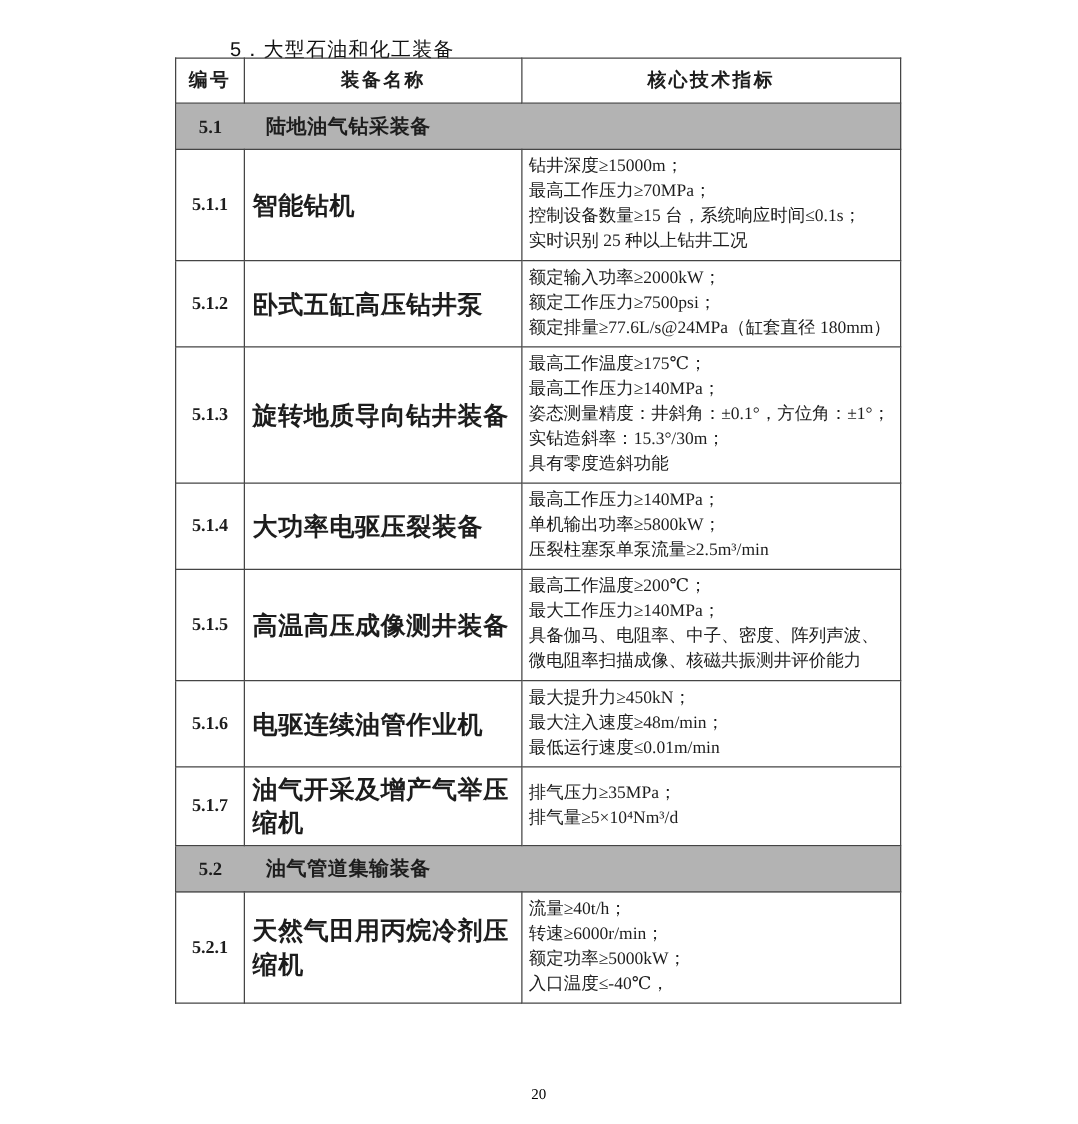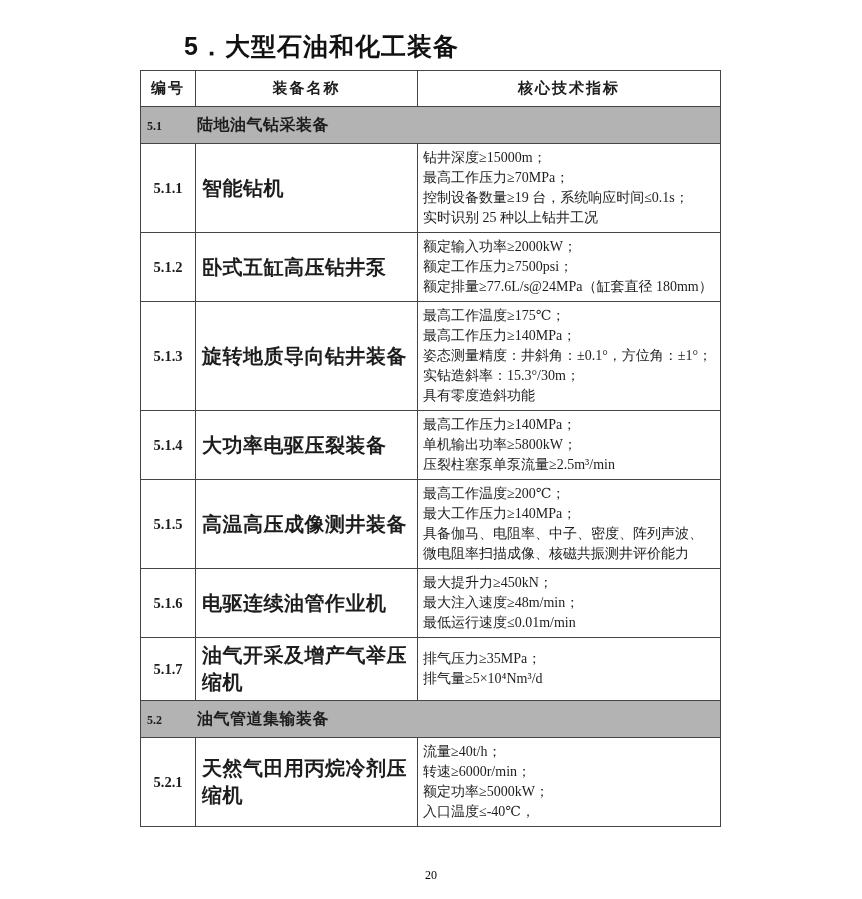--- a/index.html
+++ b/index.html
@@ -10,30 +10,30 @@
     color:var(--text,#1d1d1d);
     position:relative;
     overflow:hidden;
   }
   .page { position:absolute; inset:0; }
 
   .doc-title {
     position:absolute;
     left:184px; top:30px;
     font-family:"Liberation Sans","DejaVu Sans",sans-serif;
-    font-size:25px;
-    font-weight:bold;
+    font-size:16px;
+    font-weight:normal;
     letter-spacing:1px;
     color:#111;
     white-space:nowrap;
   }
 
   table.equipment {
     position:absolute;
-    left:140px; top:70px;
+    left:140px; top:46px;
     width:580px;
     border-collapse:collapse;
     table-layout:fixed;
   }
   col.c-num  { width:55px; }
   col.c-name { width:222px; }
   col.c-spec { width:303px; }
 
   th, td { border:1px solid var(--border,#454545); }
 
@@ -48,22 +48,22 @@
 
   td.section-cell {
     background:var(--band,#b3b3b3);
     height:37px;
     padding:4px 4px;
     vertical-align:middle;
   }
   .section-number {
     font-family:"Liberation Serif","DejaVu Serif",serif;
     font-weight:bold;
-    font-size:12px;
-    margin-left:2px;
+    font-size:15px;
+    margin-left:14px;
   }
   .section-title {
     font-family:"Liberation Sans","DejaVu Sans",sans-serif;
     font-weight:bold;
     font-size:16px;
     margin-left:35px;
     letter-spacing:0.5px;
   }
 
   td.num-cell {
@@ -121,21 +121,21 @@
     <tbody id="table-body">
         <tr class="section-row">
           <td class="section-cell" colspan="3"><span class="section-number">5.1</span><span class="section-title">陆地油气钻采装备</span></td>
         </tr>
         <tr class="equipment-row">
           <td class="num-cell">5.1.1</td>
           <td class="name-cell">智能钻机</td>
           <td class="specs-cell">
             <div class="spec-line">钻井深度≥15000m；</div>
             <div class="spec-line">最高工作压力≥70MPa；</div>
-            <div class="spec-line">控制设备数量≥19 台，系统响应时间≤0.1s；</div>
+            <div class="spec-line">控制设备数量≥15 台，系统响应时间≤0.1s；</div>
             <div class="spec-line">实时识别 25 种以上钻井工况</div>
           </td>
         </tr>
         <tr class="equipment-row">
           <td class="num-cell">5.1.2</td>
           <td class="name-cell">卧式五缸高压钻井泵</td>
           <td class="specs-cell">
             <div class="spec-line">额定输入功率≥2000kW；</div>
             <div class="spec-line">额定工作压力≥7500psi；</div>
             <div class="spec-line">额定排量≥77.6L/s@24MPa（缸套直径 180mm）</div>

